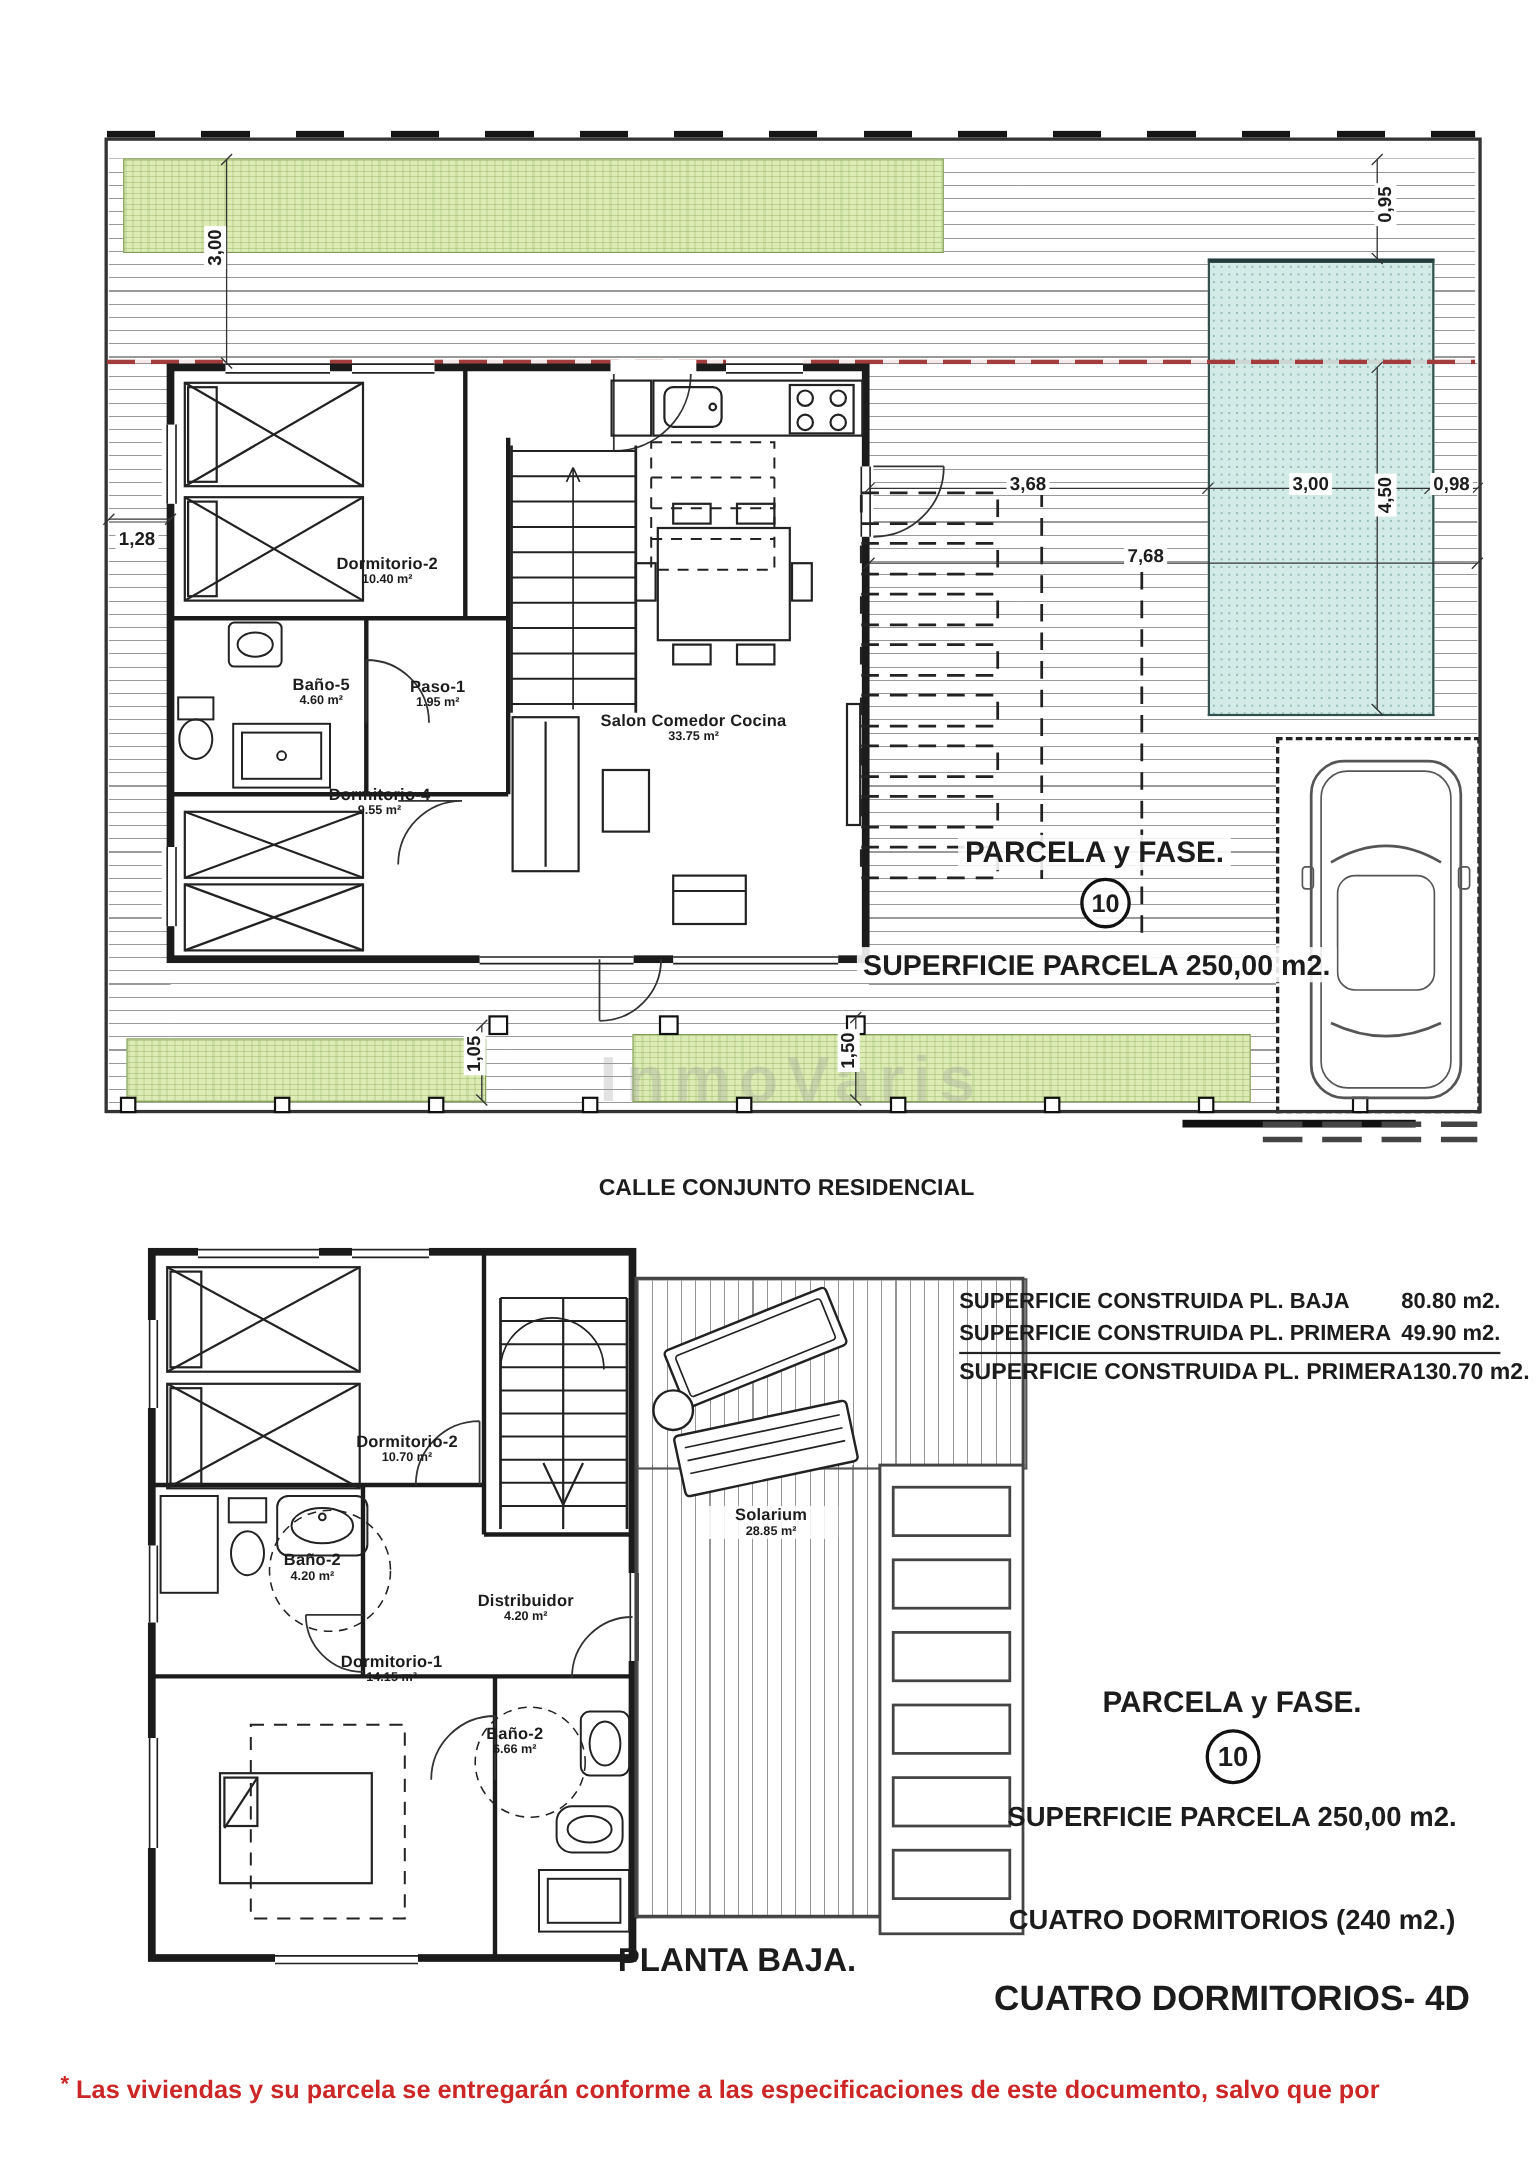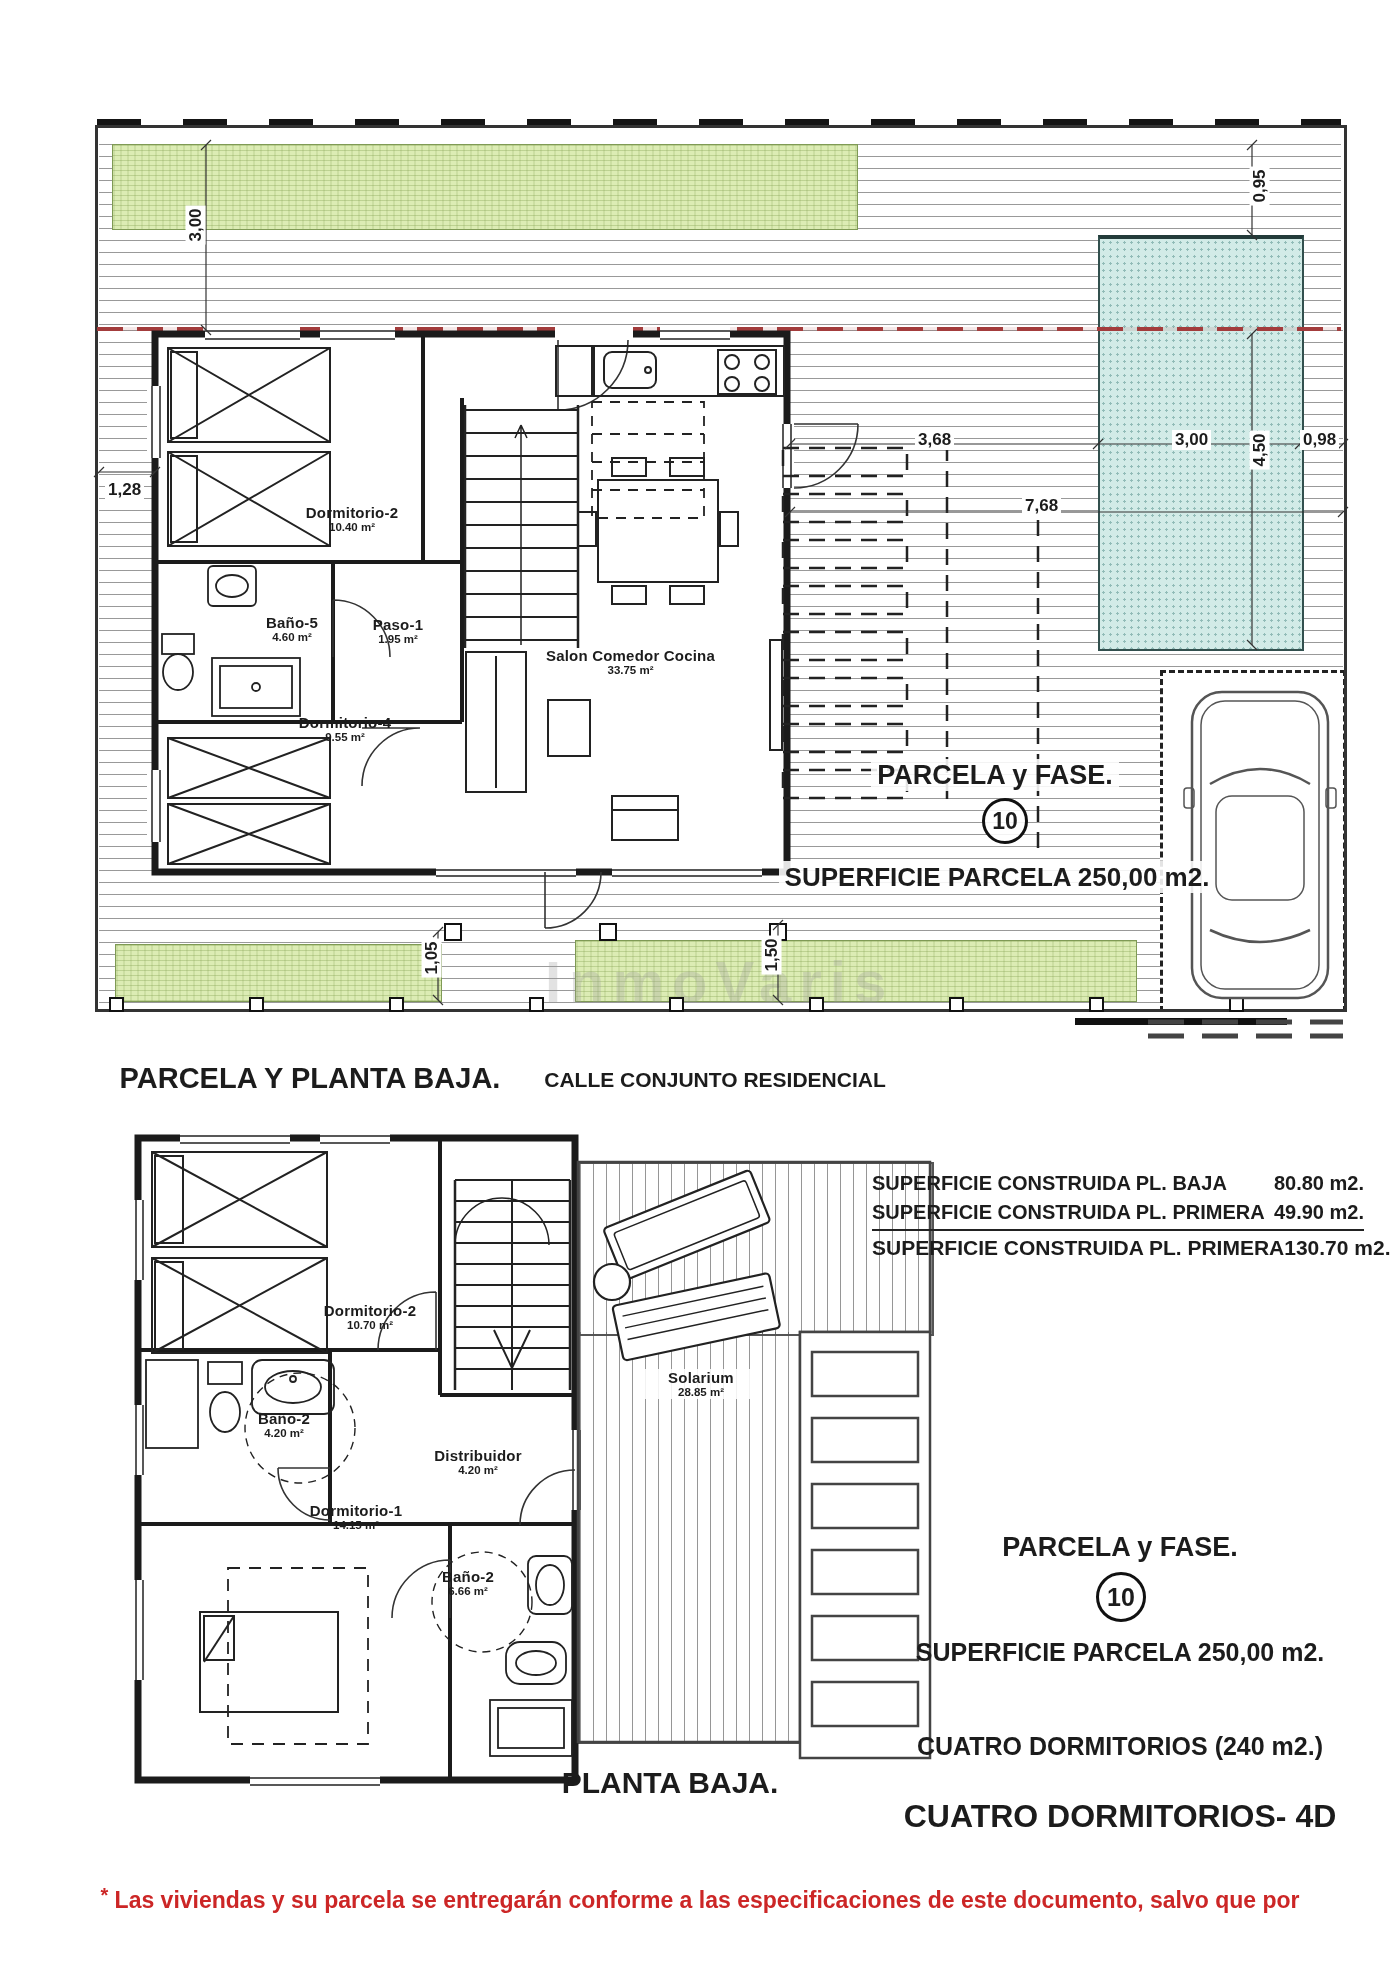--- a/index.html
+++ b/index.html
@@ -27,21 +27,21 @@
   .rarea{font-size:11.5px;font-weight:bold;}
   .dim{font-size:17px;font-weight:bold;background:#fff;padding:0 3px;white-space:nowrap;}
   .rot{transform:rotate(-90deg);transform-origin:center;}
   .bigtxt{font-weight:bold;text-align:center;white-space:nowrap;}
   .halo{background:rgba(255,255,255,.88);padding:1px 6px;}
   .circle10{border-radius:50%;border:3px solid #111;display:flex;align-items:center;justify-content:center;
             font-weight:bold;background:rgba(255,255,255,.88);}
   .sumrow{display:flex;justify-content:space-between;font-weight:bold;font-size:20px;white-space:nowrap;}
   .watermark{font-size:58px;font-weight:bold;color:#9a9a9a;opacity:.28;letter-spacing:8px;}
   .red{color:#cc2626;}
-  .disclaimer{font-size:23px;font-weight:bold;text-align:center;line-height:34px;}
+  .disclaimer{font-size:23px;font-weight:bold;line-height:34px;}
 </style>
 </head>
 <body>
 
 <div id="canvas">
 
   <div class="abs hatch" style="left:99px;top:144px;width:1242px;height:186px;"></div>
   <div class="abs hatch" style="left:790px;top:330px;width:553px;height:676px;"></div>
   <div class="abs hatch" style="left:99px;top:330px;width:56px;height:676px;"></div>
   <div class="abs hatch" style="left:155px;top:870px;width:635px;height:136px;"></div>
@@ -363,21 +363,20 @@
   <div class="abs bigtxt" style="left:830px;top:760px;width:330px;font-size:27px;">
     <span class="halo">PARCELA y FASE.</span>
   </div>
   <div class="abs circle10" style="left:982px;top:798px;width:40px;height:40px;font-size:23px;">
     <span>10</span>
   </div>
   <div class="abs bigtxt" style="left:772px;top:862px;width:450px;font-size:26px;">
     <span class="halo">SUPERFICIE PARCELA 250,00 m2.</span>
   </div>
 
-  <div class="abs bigtxt" style="left:85px;top:1062px;width:450px;font-size:29px;">PARCELA Y PLANTA BAJA.</div>
   <div class="abs bigtxt" style="left:490px;top:1068px;width:450px;font-size:21px;">CALLE CONJUNTO RESIDENCIAL</div>
 
   <div class="abs rlabel" style="left:290px;top:1303px;width:160px;">
     <div class="rname">Dormitorio-2</div>
     <div class="rarea">10.70 m²</div>
   </div>
   <div class="abs rlabel" style="left:204px;top:1411px;width:160px;">
     <div class="rname">Baño-2</div>
     <div class="rarea">4.20 m²</div>
   </div>

